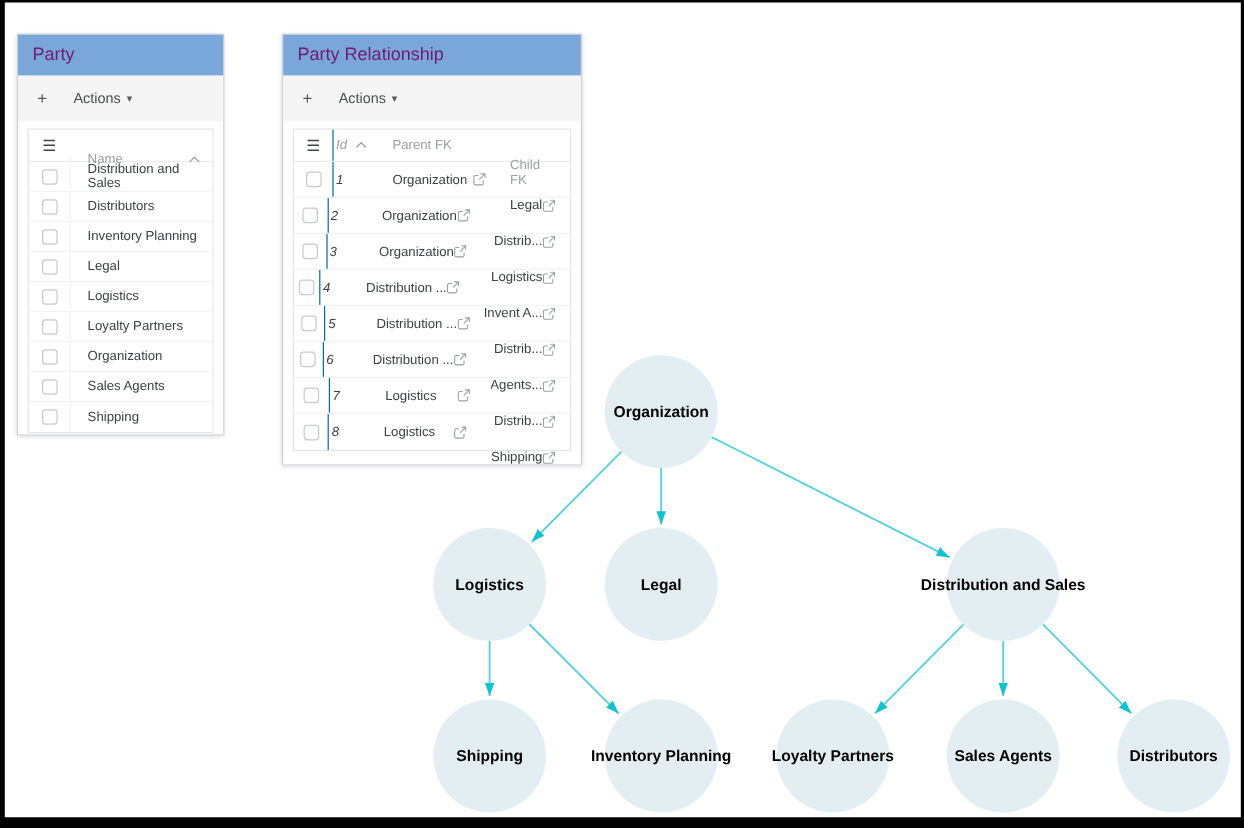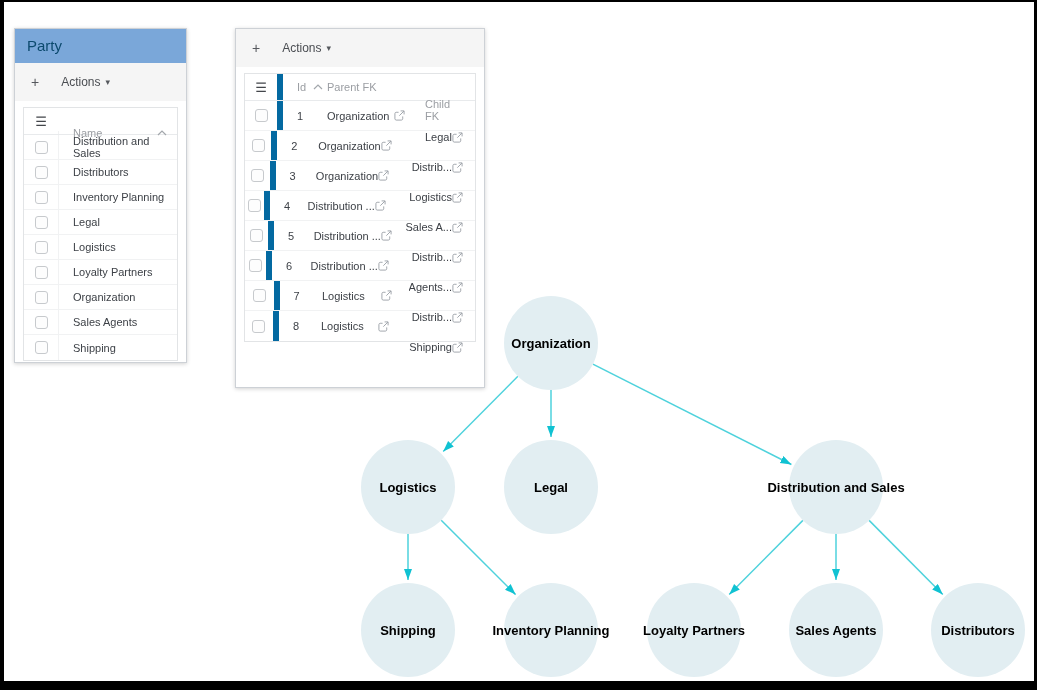--- a/index.html
+++ b/index.html
@@ -16,21 +16,21 @@
   
   .panel {
     position:absolute; background:#fff;
     border:1px solid #cdd1d6;
     box-shadow:0 1px 4px rgba(0,0,0,0.18);
   }
   #party-panel { left:10px; top:26px; width:173px; height:335px; }
   #pr-panel    { left:231px; top:26px; width:250px; height:360px; }
 
   .panel-header {
-    height:34px; line-height:34px; background:#7aa7d9; color:#0c4a6e;
+    height:34px; line-height:34px; background:#7aa7d9; color:#701a75;
     font-size:15px; padding:0 12px; font-weight:400;
     white-space:nowrap; overflow:hidden;
   }
   .toolbar {
     height:38px; background:#f5f5f5; display:flex; align-items:center;
     padding:0 16px; gap:22px; margin-bottom:6px;
   }
   .tb-btn {
     background:none; border:none; padding:0; cursor:pointer;
     color:#4a4d52; font-family:inherit; font-size:12px; line-height:1;
@@ -58,21 +58,21 @@
   .p-row:last-child { border-bottom:none; }
   .p-check { width:34px; justify-content:center; }
   .p-name  { flex:1; border-left:1px solid #f1f2f3; padding:0 10px 0 14px;
              justify-content:space-between; }
   .p-name-h { color:#9b9ea3;margin-top:23px; }
 
   
   .pr-row { height:30px; border-bottom:1px solid #f1f2f3; font-size:11px; color:#3d4147; }
   .pr-row:last-child { border-bottom:none; }
   .pr-check { width:32px; justify-content:center; }
-  .pr-id    { width:36px; border-left:6px solid #0369a1; padding-left:14px; gap:7px; }
+  .pr-id    { width:36px; border-left:1px solid #0369a1; padding-left:2px; gap:7px;font-style:italic; }
   .pr-parent{ width:104px; padding:0 12px 0 14px; justify-content:space-between;text-align:right; }
   .pr-child { flex:1; padding:0 12px 0 8px; justify-content:space-between;margin-top:36px; }
   .fk-text { white-space:nowrap; overflow:hidden; }
 
   
   #diagram-svg { position:absolute; left:-4px; top:-2px; }
   .node-label { font-family:"Liberation Sans", sans-serif; font-weight:bold;
                 font-size:13px; fill:#000000; }
 </style>
 </head>
@@ -167,20 +167,21 @@
       <div class="trow p-row">
         <span class="cell p-check">
             <span class="checkbox"></span>
           </span>
         <span class="cell p-name">Shipping</span>
       </div>
     </div>
   </section>
 
   <section class="panel" id="pr-panel">
+    <header class="panel-header">Party Relationship</header>
 
     <div class="toolbar">
       <button class="tb-btn plus-btn">+</button>
       <button class="tb-btn">
         <span>Actions</span>
         <span class="dd-arrow">▾</span>
       </button>
     </div>
 
     <div class="tbl">
@@ -261,21 +262,21 @@
             <span class="checkbox"></span>
           </span>
         <span class="cell pr-id">4</span>
         <span class="cell pr-parent">
             <span class="fk-text">Distribution ...</span>
             <svg class="ext" width="11" height="11">
               <use href="#ext-icon"></use>
             </svg>
           </span>
         <span class="cell pr-child">
-            <span class="fk-text">Sales A...</span>
+            <span class="fk-text">Invent A...</span>
             <svg class="ext" width="11" height="11">
               <use href="#ext-icon"></use>
             </svg>
           </span>
       </div>
       <div class="trow pr-row">
         <span class="cell pr-check">
             <span class="checkbox"></span>
           </span>
         <span class="cell pr-id">5</span>

